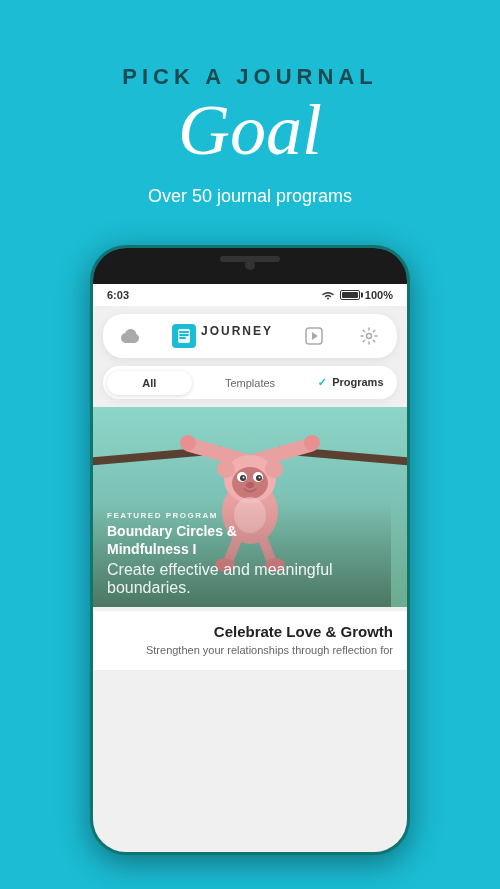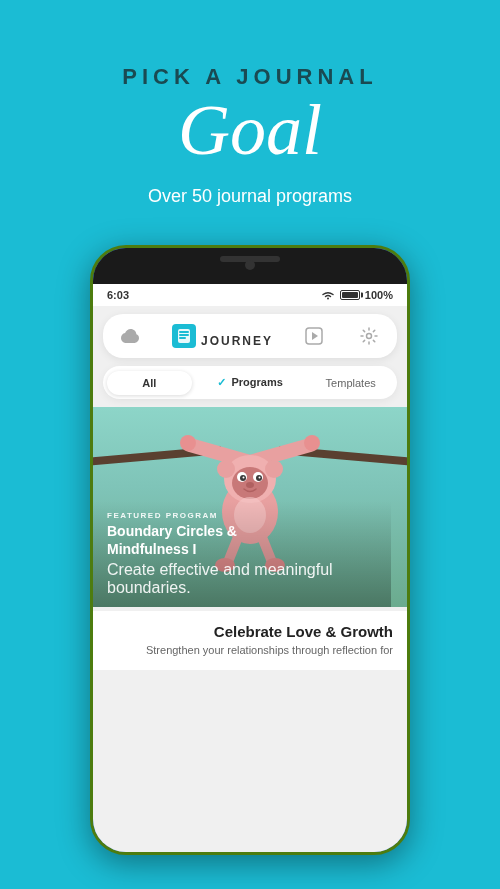--- a/index.html
+++ b/index.html
@@ -56,21 +56,21 @@
     }
 
     .phone-outer {
       background: #3b82f6;
       border-radius: 36px;
       width: 320px;
       height: 610px;
       position: relative;
       box-shadow: 0 8px 32px rgba(0,0,0,0.4);
       overflow: hidden;
-      border: 3px solid #4d7c0f;
+      border: 3px solid #0f766e;
     }
 
     
     .phone-top-bar {
       background: #1a1a1a;
       height: 36px;
       display: flex;
       align-items: center;
       justify-content: space-between;
       padding: 0 18px;
@@ -196,21 +196,21 @@
       height: 28px;
       display: flex;
       align-items: center;
       justify-content: center;
       color: #555;
       font-size: 16px;
     }
 
     .app-logo {
       display: flex;
-      align-items: flex-end;
+      align-items: flex-start;
       gap: 5px;
     }
 
     .journey-icon {
       width: 24px;
       height: 24px;
       background: #1BBCD4;
       border-radius: 4px;
       display: flex;
       align-items: center;
@@ -431,25 +431,25 @@
             <circle cx="9" cy="9" r="2.5" fill="none" stroke="#aaa" stroke-width="1.5"></circle>
             <path d="M9 1v2M9 15v2M1 9h2M15 9h2M3.22 3.22l1.42 1.42M13.36 13.36l1.42 1.42M3.22 14.78l1.42-1.42M13.36 4.64l1.42-1.42" stroke="#aaa" stroke-width="1.5" stroke-linecap="round"></path>
           </svg>
         </div>
       </div>
 
       <div class="filter-tabs">
         <div class="tab-item active">
           <span>All</span>
         </div>
+        <div class="tab-item">
+          <span>Templates</span>
+        </div>
         <div class="tab-item programs">
           <span class="checkmark">✓ </span><span>Programs</span>
-        </div>
-        <div class="tab-item">
-          <span>Templates</span>
         </div>
       </div>
 
       <div class="featured-card">
         <div class="sloth-scene">
 
           <div class="branches-container">
             <div class="left-branch"></div>
             <div class="right-branch"></div>
           </div>

